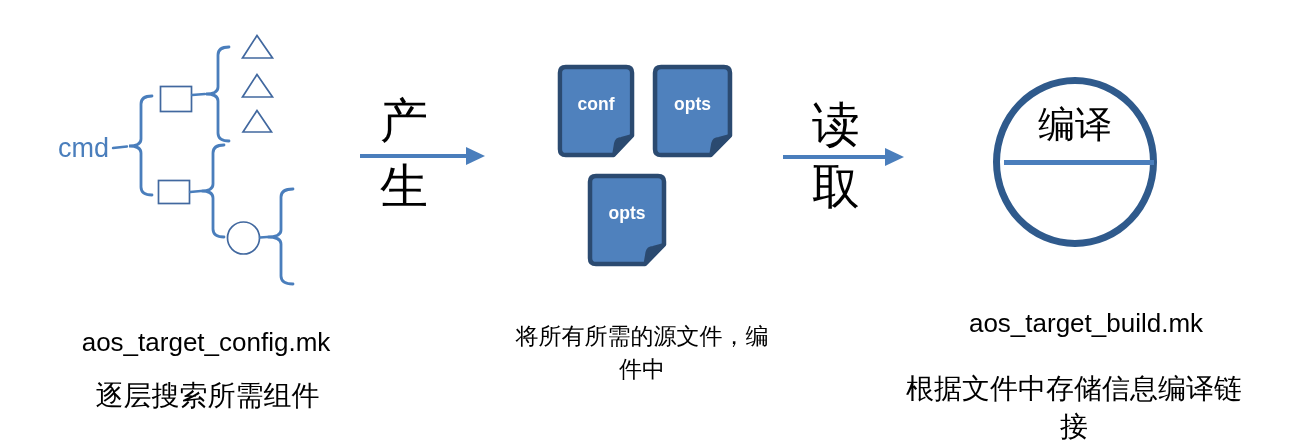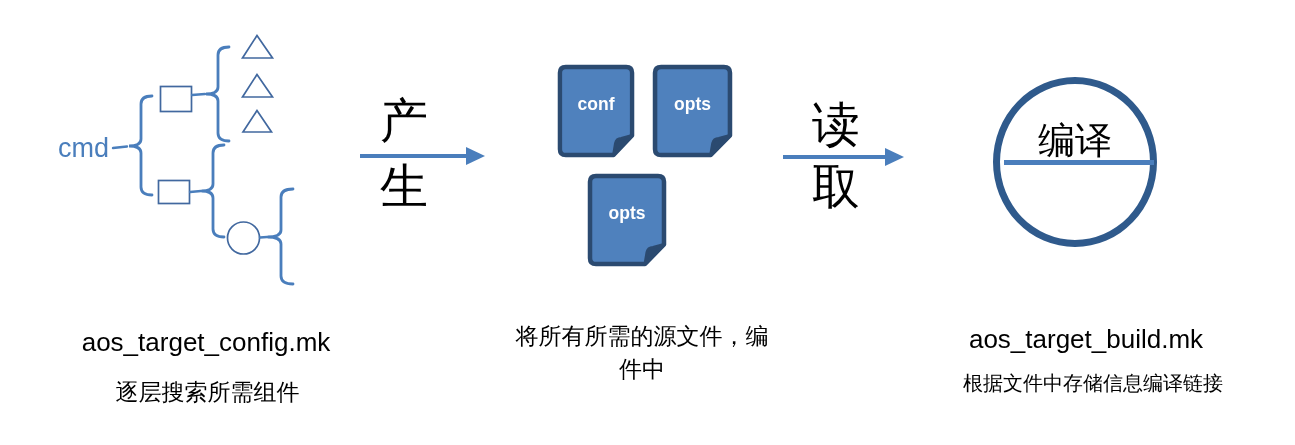--- a/index.html
+++ b/index.html
@@ -42,30 +42,30 @@
     position:absolute; left:993px; top:77px; width:164px; height:170px;
     box-sizing:border-box; border:7px solid #2f5a8c; border-radius:50%;
     background:#ffffff;
   }
   .proc-divider { position:absolute; left:4px; top:76px; width:150px; height:5px; background:#4a7ebc; }
   .proc-label {
     position:absolute; left:0; width:100%; text-align:center;
     font-family:"Liberation Serif","DejaVu Serif",serif;
     font-size:37px; line-height:1; color:#000;
   }
-  .proc-label.top { top:38px; }
+  .proc-label.top { top:22px; }
   .proc-label.bottom { top:96px; }
   
   .cap-title {
     position:absolute; text-align:center; color:#000;
     font-family:"Liberation Sans",sans-serif; font-weight:400; font-size:26px;
   }
   .cap-desc {
     position:absolute; text-align:center; color:#000;
-    font-family:"Liberation Serif","DejaVu Serif",serif; font-size:23px;
+    font-family:"Liberation Serif","DejaVu Serif",serif; font-size:28px;
   }
   .cap-desc-block {
     position:absolute; left:497px; top:320px; width:290px; color:#000;
     font-family:"Liberation Serif","DejaVu Serif",serif;
     font-size:23px; line-height:33px; text-align:center; white-space:nowrap;
   }
 </style>
 </head>
 <body>
 
@@ -133,16 +133,16 @@
   </div>
 
   <div class="cap-title" style="left:40px; top:327px; width:332px;">aos_target_config.mk</div>
   <div class="cap-desc" style="left:40px; top:377px; width:335px;">逐层搜索所需组件</div>
 
   <div class="cap-desc-block">
     <div>将所有所需的源文件，编</div>
     <div>件中</div>
   </div>
 
-  <div class="cap-title" style="left:928px; top:324px; width:316px;">aos_target_build.mk</div>
-  <div class="cap-desc" style="left:919px; top:370px; width:348px; font-size:20px;">根据文件中存储信息编译链接</div>
+  <div class="cap-title" style="left:928px; top:308px; width:316px;">aos_target_build.mk</div>
+  <div class="cap-desc" style="left:900px; top:370px; width:348px; font-size:28px;">根据文件中存储信息编译链接</div>
 
 </div>
 
 </body></html>

